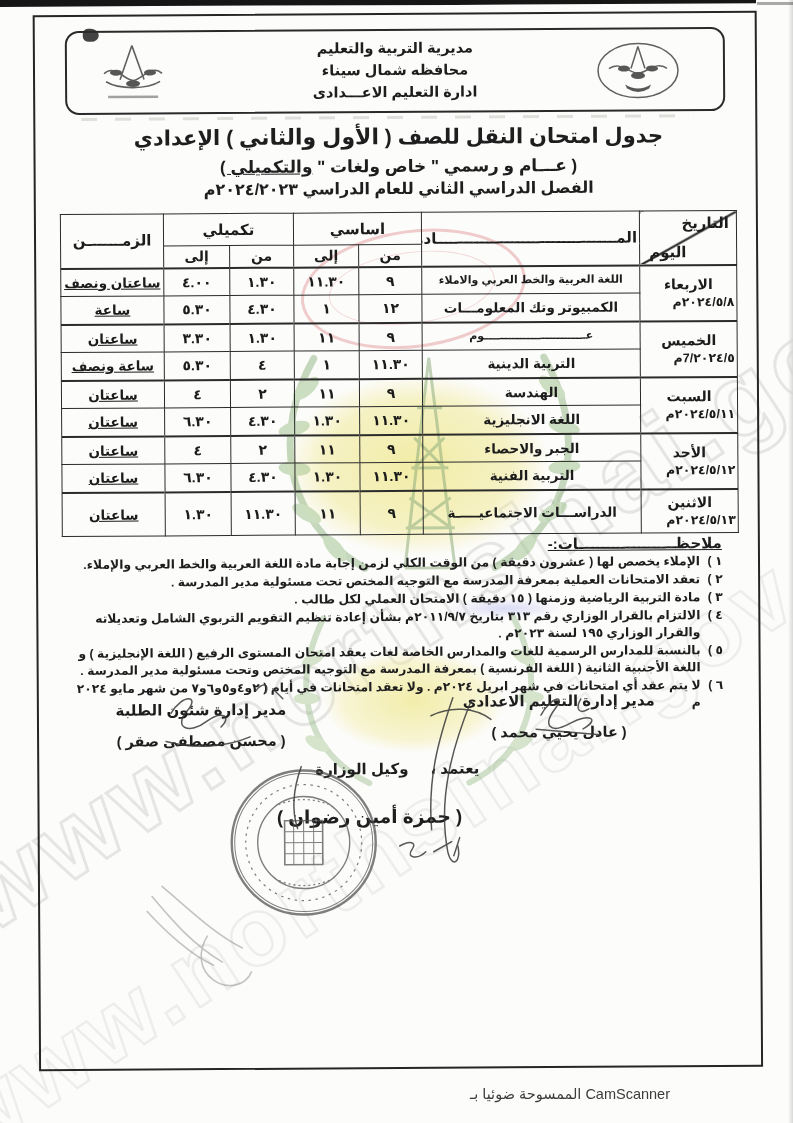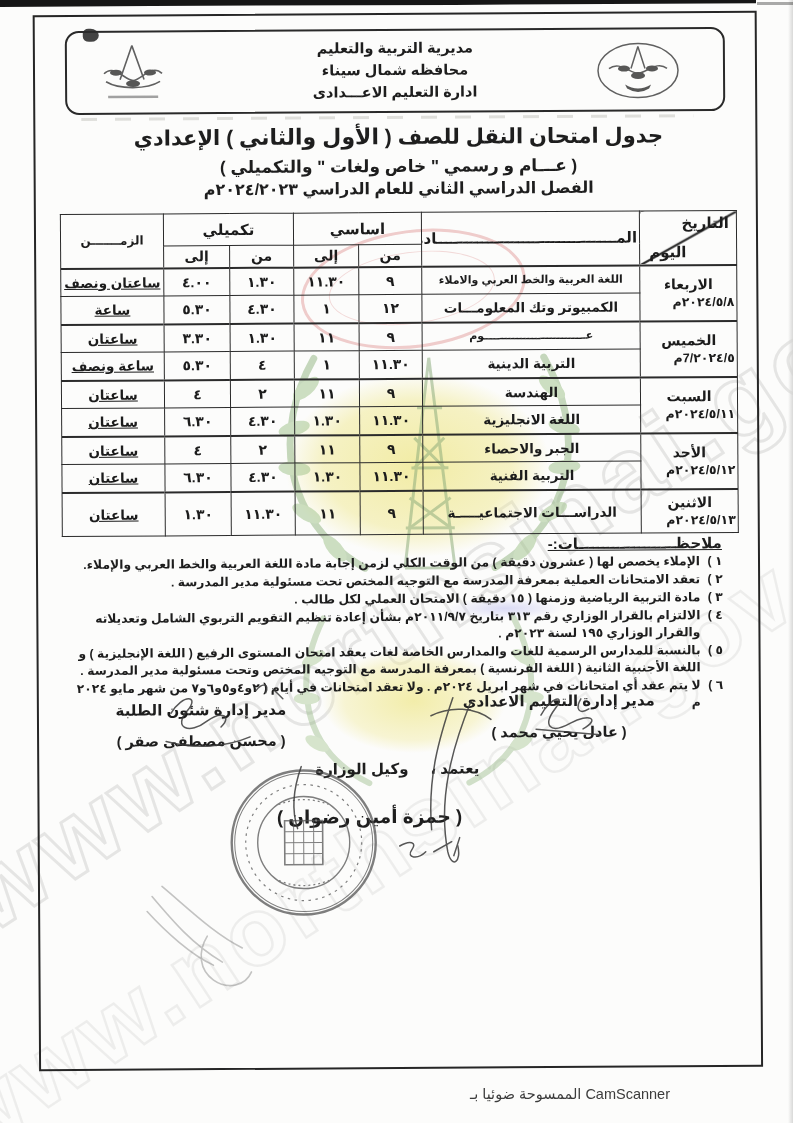--- a/index.html
+++ b/index.html
@@ -43,39 +43,39 @@
   .header-box{left:68px;top:29px;width:656px;height:80px;border:2.4px solid #2a2a2a;border-radius:14px;
     display:flex;align-items:center;justify-content:center;text-align:center;background:transparent;}
   .header-lines{font-weight:700;font-size:14.5px;line-height:1.5;direction:rtl;}
   .logo{opacity:.8;}
   
   .title-wrap{left:96px;top:124px;width:610px;text-align:center;direction:rtl;}
   .t1{font-size:21px;font-weight:700;}
   .t1 .xb{font-weight:900;font-size:22px;}
   .t2{font-size:17px;font-weight:800;margin-top:6px;}
   .t2 .xb{font-weight:900;}
-  .t2 .ul{font-weight:900;}
+  .t2 .ul{text-decoration:underline;font-weight:900;}
   .t3{font-size:16px;font-weight:700;margin-top:2px;}
   
   table.exam{position:absolute;left:62px;top:212px;width:676px;border-collapse:collapse;
     direction:rtl;table-layout:fixed;background:transparent;}
   table.exam td,table.exam th{border:1.7px solid #2b2b2b;padding:0 2px;text-align:center;
     font-weight:700;color:#1c1c1c;overflow:hidden;}
   tr.hrow1{height:32px;font-size:15px;}
   tr.hrow2{height:22px;font-size:14px;}
   tr.data-row{height:28px;font-size:14px;}
   tr.data-row.tall{height:44px;}
   tr.group-start td{border-top-width:2.6px;}
   tr.hrow2 th{border-bottom-width:2.6px;}
   .diag-cell{position:relative;font-size:15px;
     background:linear-gradient(to bottom right,transparent calc(50% - 1.6px),#2b2b2b calc(50% - .6px),#2b2b2b calc(50% + .6px),transparent calc(50% + 1.6px));}
   .diag-top{position:absolute;top:3px;right:7px;}
   .diag-bottom{position:absolute;bottom:3px;left:9px;}
   .subject-hd{white-space:nowrap;font-size:15px;}
-  .time-hd{white-space:nowrap;font-size:12px;margin-left:8px;}
+  .time-hd{white-space:nowrap;font-size:15px;margin-left:8px;}
   .subject-cell{font-size:13.5px;white-space:nowrap;}
   .subject-cell.small{font-size:11px;}
   .num-cell{font-size:14px;}
   .time-cell{font-size:13.5px;white-space:nowrap;text-decoration:underline;}
   .day-cell{font-size:14px;line-height:1.35;}
   .day-date{font-size:12.5px;text-align:right;}
   
   .notes{left:66px;top:536px;width:664px;direction:rtl;}
   .notes-heading{font-size:15px;font-weight:800;text-decoration:underline;white-space:nowrap;margin-right:8px;}
   .note-item{display:flex;direction:rtl;font-size:12.3px;font-weight:700;line-height:1.38;margin-top:1px;}

